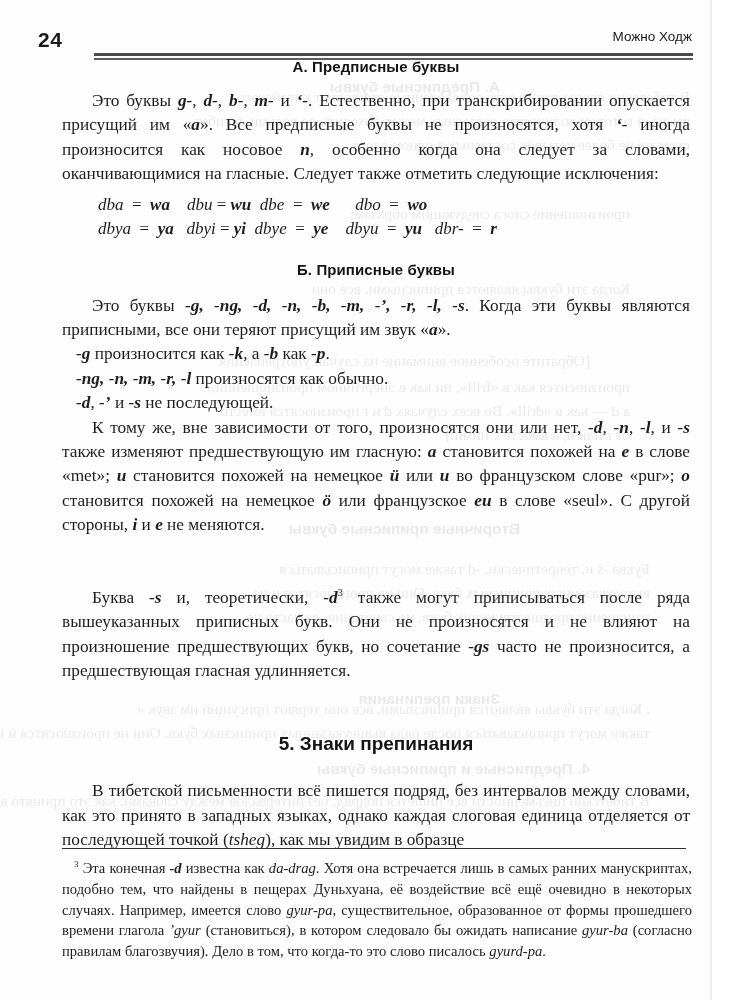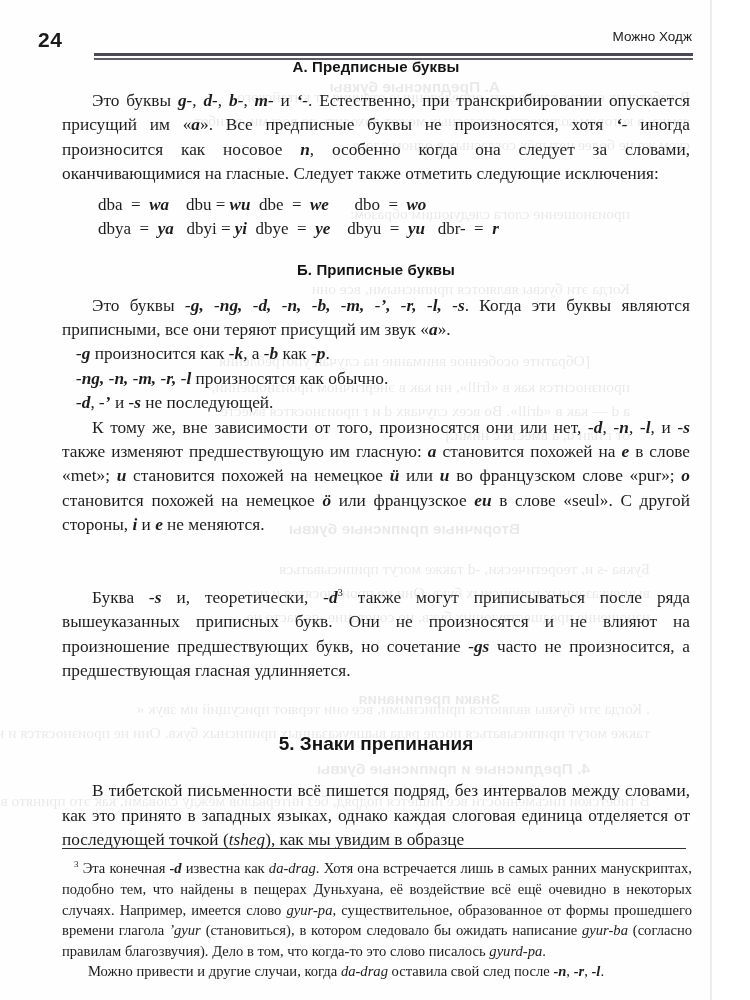--- a/index.html
+++ b/index.html
@@ -142,21 +142,21 @@
   sup { font-size: 0.62em; vertical-align: super; line-height: 0; }
 
   
   .translit-row {
     font-size: 17px;
     line-height: 24px;
     white-space: pre;
     margin: 0;
     padding-left: 36px;
   }
-  .translit-row .src { }
+  .translit-row .src { font-style: italic; }
   .translit-row .dst { font-style: italic; font-weight: bold; }
   .eq { font-style: normal; }
 
   .sp-6 { height: 6px; }
   .sp-14 { height: 14px; }
   .sp-16 { height: 16px; }
   .sp-20 { height: 20px; }
   .sp-24 { height: 24px; }
   .sp-30 { height: 30px; }
 
@@ -259,19 +259,18 @@
     <h2 class="big-head">5. Знаки препинания</h2>
     <div class="sp-24"></div>
 
     <p class="para"><span>В тибетской письменности всё пишется подряд, без интервалов между словами, как это принято в западных языках, однако каждая слоговая единица отделяется от последующей точкой (</span><i>tsheg</i><span>), как мы увидим в образце</span></p>
 
   </div>
 
   <div class="footnote">
     <div class="fn-rule"></div>
     <p class="fn"><sup>3</sup><span> Эта конечная </span><span class="bi">-d</span><span> известна как </span><i>da-drag</i><span>. Хотя она встречается лишь в самых ранних манускриптах, подобно тем, что найдены в пещерах Дуньхуана, её воздействие всё ещё очевидно в некоторых случаях. Например, имеется слово </span><i>gyur-pa</i><span>, существительное, образованное от формы прошедшего времени глагола </span><i>’gyur</i><span> (становиться), в котором следовало бы ожидать написание </span><i>gyur-ba</i><span> (согласно правилам благозвучия). Дело в том, что когда-то это слово писалось </span><i>gyurd-pa</i><span>.</span></p>
-    <p class="fn second"><span>Можно привести и другие случаи, когда </span><i>da-drag</i><span> оставила свой след после </span><span class="bi">-n</span><span>, </span><span class="bi">-r</span><span>, </span><span class="bi">-l</span><span>.</span></p>
   </div>
 
   <div class="scan-edge"></div>
   <div class="scan-edge-2"></div>
 
 </div>
 
 </body></html>

